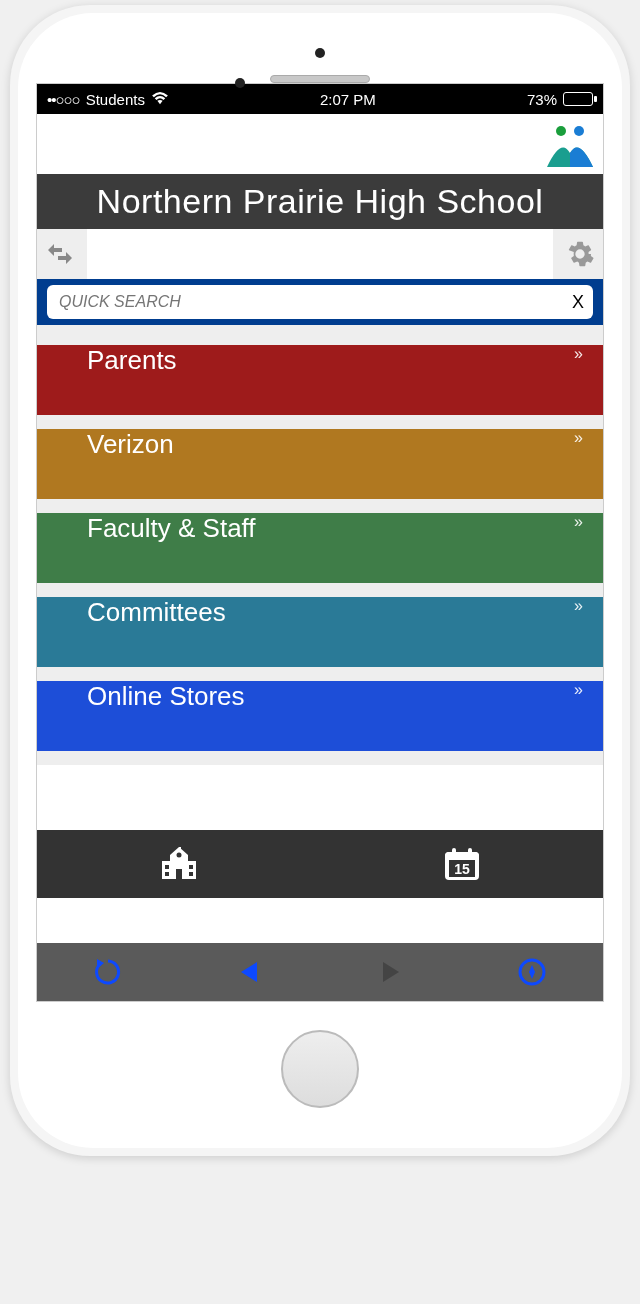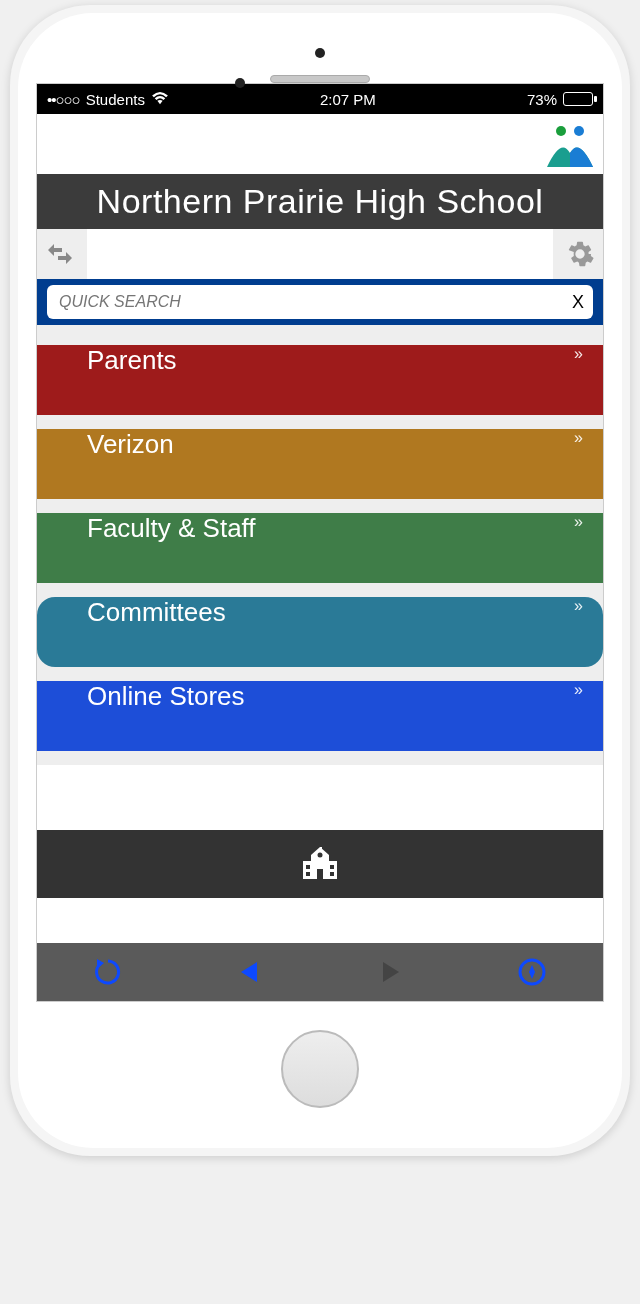--- a/index.html
+++ b/index.html
@@ -136,21 +136,21 @@
 .nav-item {
   display:flex; justify-content:space-between; align-items:flex-start;
   color:#fff; font-size:26px; font-weight:300;
   padding:0 20px 12px 50px; height:70px;
   margin-bottom:14px;
 }
 .nav-item .chev { font-size:16px; opacity:0.9; }
 .c-red { background:#9e1b1b; }
 .c-brown { background:#b07820; }
 .c-green { background:#3f7d48; }
-.c-teal { background:#2a7a97;border-radius:18px; }
+.c-teal { background:#2a7a97; }
 .c-olive { background:#1d4ed8; }
 .blank { background:#fff; height:65px; }
 
 .footer-tabs {
   background:#333; height:68px; display:flex;
 }
 .ft-btn { flex:1; display:flex; align-items:center; justify-content:center; color:#fff; font-size:30px; }
 .blank2 { background:#fff; height:45px; }
 
 .browser-nav {
@@ -255,20 +255,30 @@
             <rect x="2" y="14" width="34" height="18" fill="#fff"></rect>
             <rect x="10" y="12" width="18" height="20" fill="#fff"></rect>
             <rect x="16" y="22" width="6" height="10" fill="#333"></rect>
             <rect x="5" y="18" width="4" height="4" fill="#333"></rect>
             <rect x="29" y="18" width="4" height="4" fill="#333"></rect>
             <rect x="5" y="25" width="4" height="4" fill="#333"></rect>
             <rect x="29" y="25" width="4" height="4" fill="#333"></rect>
             <circle cx="19" cy="8" r="2.5" fill="#333"></circle>
           </svg>
         </div>
+        <div class="ft-btn">
+          <svg width="38" height="36" viewBox="0 0 38 36">
+            <rect x="2" y="6" width="34" height="28" rx="4" fill="#fff"></rect>
+            <rect x="2" y="6" width="34" height="8" rx="4" fill="#fff"></rect>
+            <rect x="6" y="14" width="26" height="17" fill="#333"></rect>
+            <rect x="9" y="2" width="4" height="8" rx="2" fill="#fff"></rect>
+            <rect x="25" y="2" width="4" height="8" rx="2" fill="#fff"></rect>
+            <text x="19" y="28" text-anchor="middle" fill="#fff" font-size="14" font-family="Arial" font-weight="bold">15</text>
+          </svg>
+        </div>
       </div>
 
       <div class="blank2"></div>
 
       <div class="browser-nav">
         <div class="bn-btn">
           <svg width="30" height="30" viewBox="0 0 30 30">
               <path fill="none" stroke="#0d49ff" stroke-width="3" d="M15 4 A11 11 0 1 1 7 7"></path>
               <path fill="#0d49ff" d="M4 2 L11 6 L4 12 Z"></path>
             </svg>

